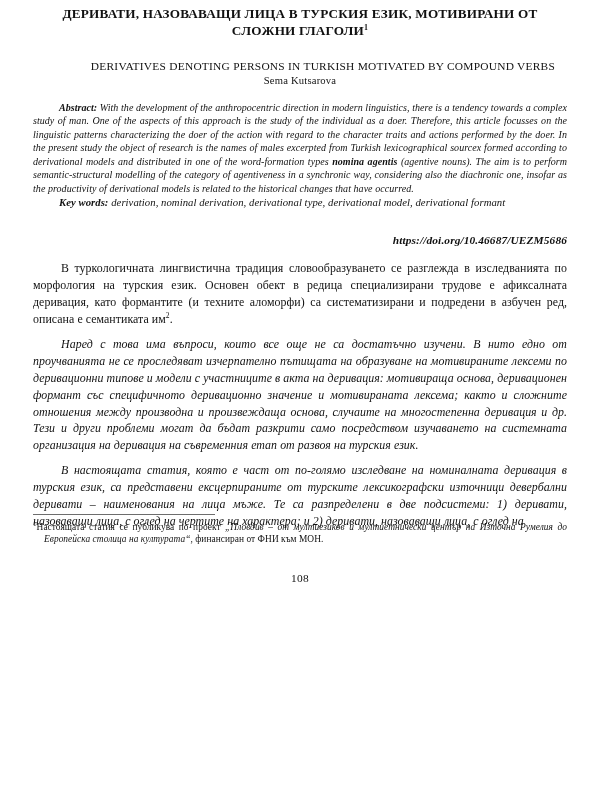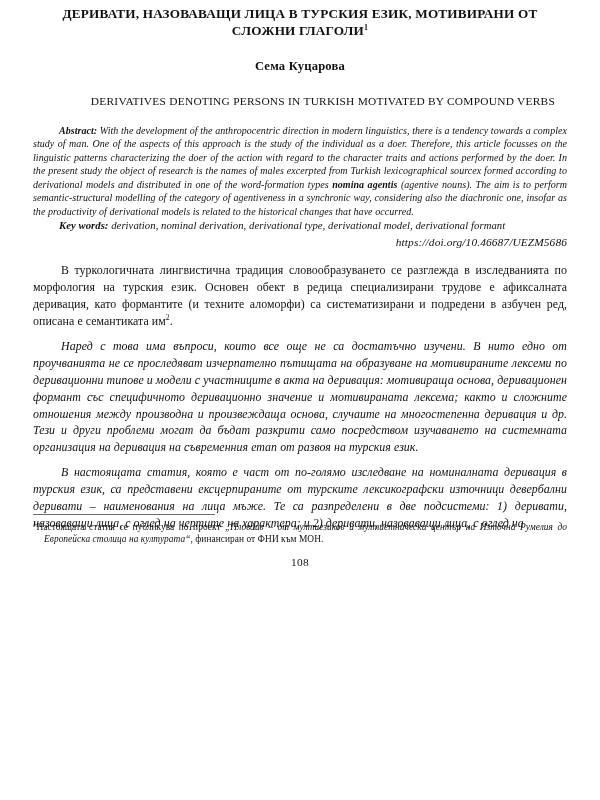--- a/index.html
+++ b/index.html
@@ -76,24 +76,24 @@
   }
   .keywords {
     font-style: italic;
     font-size: 10.7px;
     line-height: 13.6px;
     text-align: justify;
     text-indent: 26px;
     letter-spacing: 0.05px;
   }
   .doi {
-    margin-top: 4px;
+    margin-top: 25px;
     text-align: right;
     font-style: italic;
-    font-weight: normal;
+    font-weight: bold;
     font-size: 11.4px;
     letter-spacing: 0.1px;
   }
 
   
   .body-text {
     margin-top: 14px;
   }
   .body-text p {
     margin: 0 0 0 0;
@@ -138,37 +138,37 @@
     vertical-align: super;
     line-height: 0;
   }
   .footnote i { font-style: italic; }
 
   
   .page-number {
     position: absolute;
     left: 0;
     right: 0;
-    bottom: 16px;
+    bottom: 0;
     text-align: center;
     font-size: 11.4px;
     letter-spacing: 0.3px;
   }
 </style>
 </head>
 <body>
 
 <div class="page">
 
   <h1 class="title-bg"><span>ДЕРИВАТИ, НАЗОВАВАЩИ ЛИЦА В ТУРСКИЯ ЕЗИК, МОТИВИРАНИ ОТ СЛОЖНИ ГЛАГОЛИ</span><sup>1</sup></h1>
 
-  <div class="author-bg">Сема Куцарова</div>
 
   <div class="title-en">DERIVATIVES DENOTING PERSONS IN TURKISH MOTIVATED BY COMPOUND VERBS</div>
 
+  <div class="author-en">Sema Kutsarova</div>
 
   <div class="abstract"><b>Abstract:</b><span> With the development of the anthropocentric direction in modern linguistics, there is a tendency towards a complex study of man. One of the aspects of this approach is the study of the individual as a doer. Therefore, this article focusses on the linguistic patterns characterizing the doer of the action with regard to the character traits and actions performed by the doer. In the present study the object of research is the names of males excerpted from Turkish lexicographical sourcex formed according to derivational models and distributed in one of the word-formation types </span><b>nomina agentis</b><span> (agentive nouns). The aim is to perform semantic-structural modelling of the category of agentiveness in a synchronic way, considering also the diachronic one, insofar as the productivity of derivational models is related to the historical changes that have occurred.</span></div>
 
   <div class="keywords"><b>Key words:</b><span> derivation, nominal derivation, derivational type, derivational model, derivational formant</span></div>
 
   <div class="doi"><span>https://doi.org/10.46687/UEZM5686</span></div>
 
   <div class="body-text">
     <p><span>В туркологичната лингвистична традиция словообразуването се разглежда в изследванията по морфология на турския език. Основен обект в редица специализирани трудове е афиксалната деривация, като формантите (и техните аломорфи) са систематизирани и подредени в азбучен ред, описана е семантиката им</span><sup>2</sup><span>.</span></p>
     <p><span>Наред с това има въпроси, които все още не са достатъчно изучени. В нито едно от проучванията не се проследяват изчерпателно пътищата на образуване на мотивираните лексеми по деривационни типове и модели с участниците в акта на деривация: мотивираща основа, деривационен формант със специфичното деривационно значение и мотивираната лексема; както и сложните отношения между производна и произвеждаща основа, случаите на многостепенна деривация и др. Тези и други проблеми могат да бъдат разкрити само посредством изучаването на системната организация на деривация на съвременния етап от развоя на турския език.</span></p>

